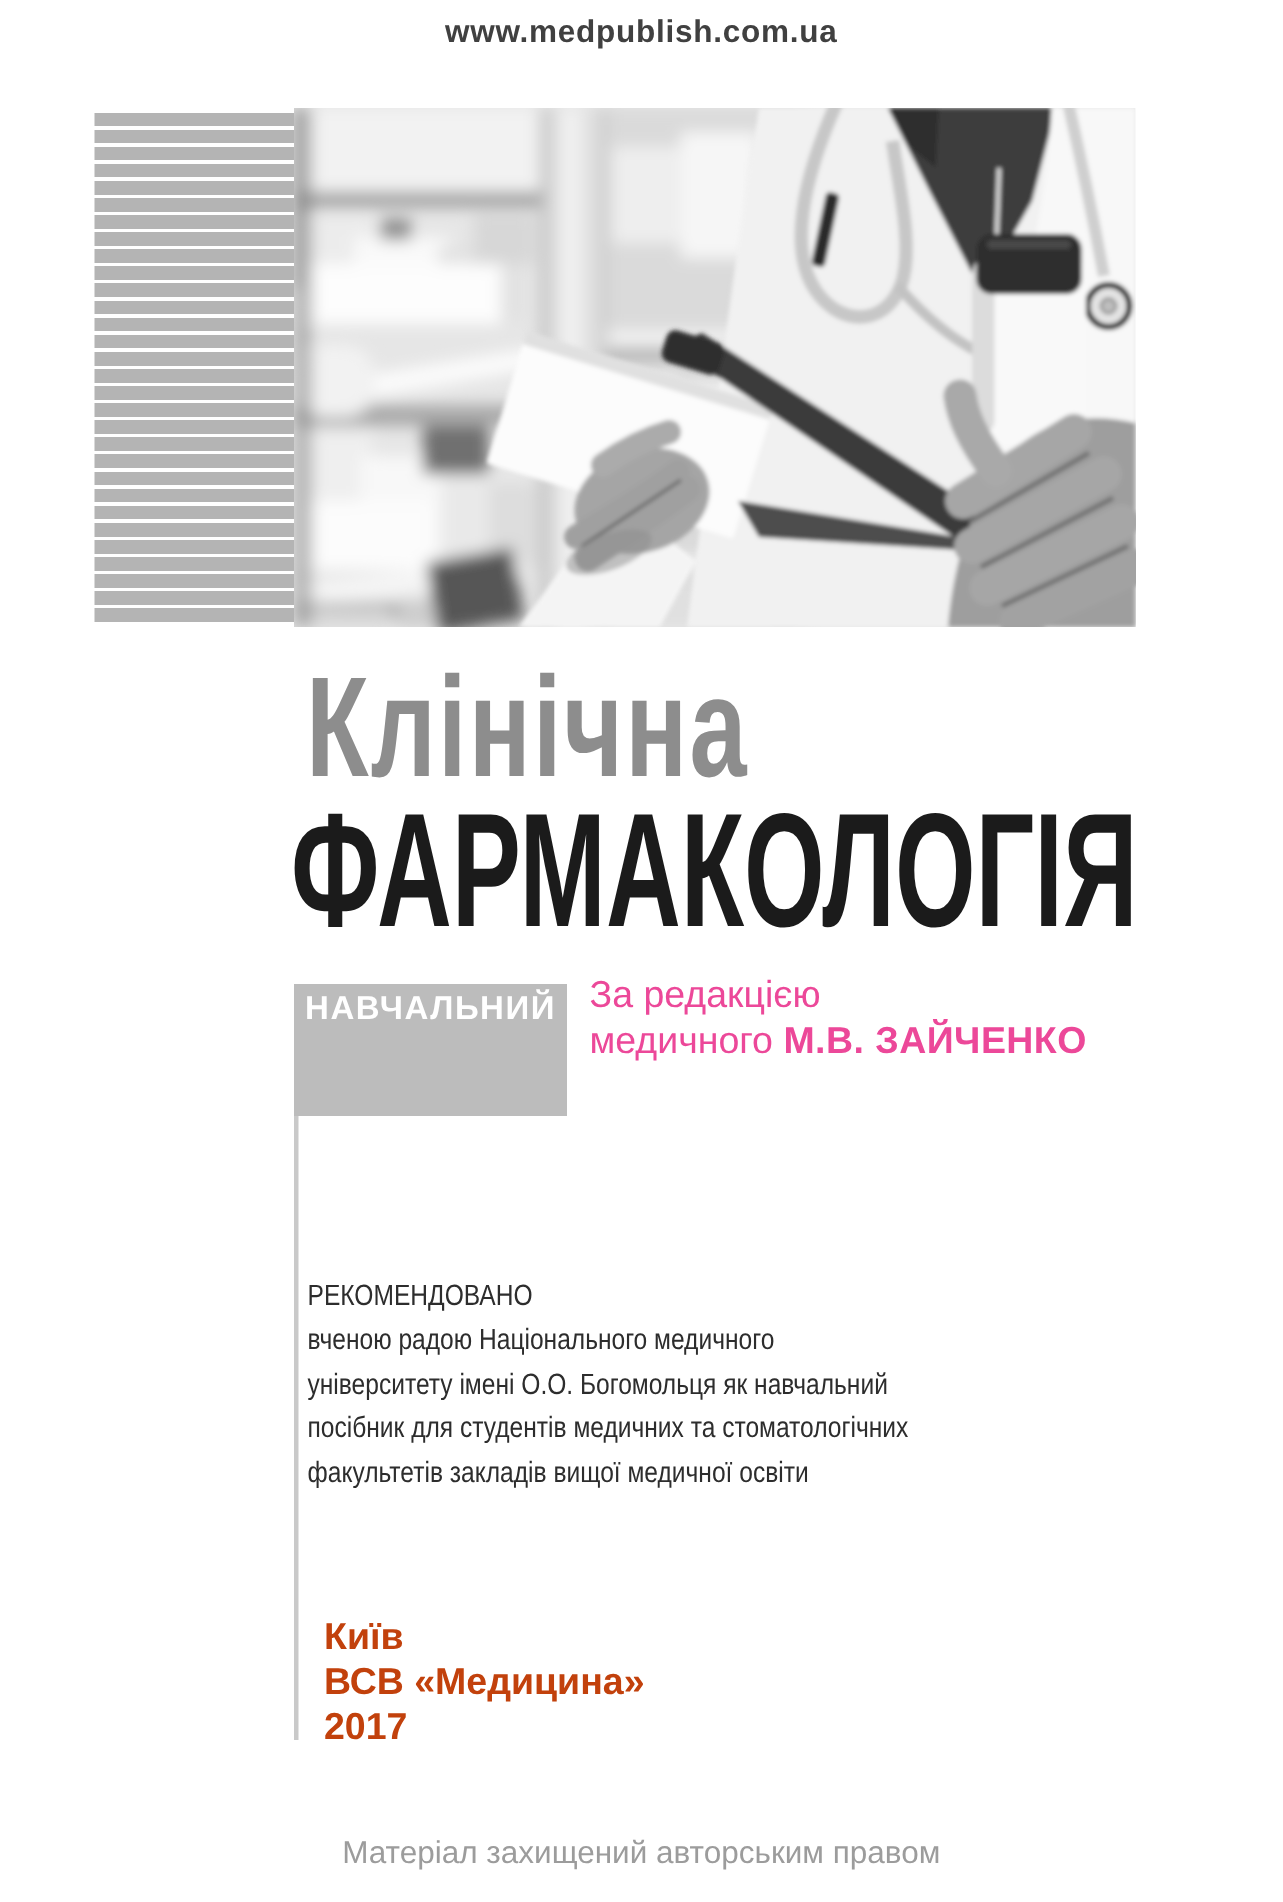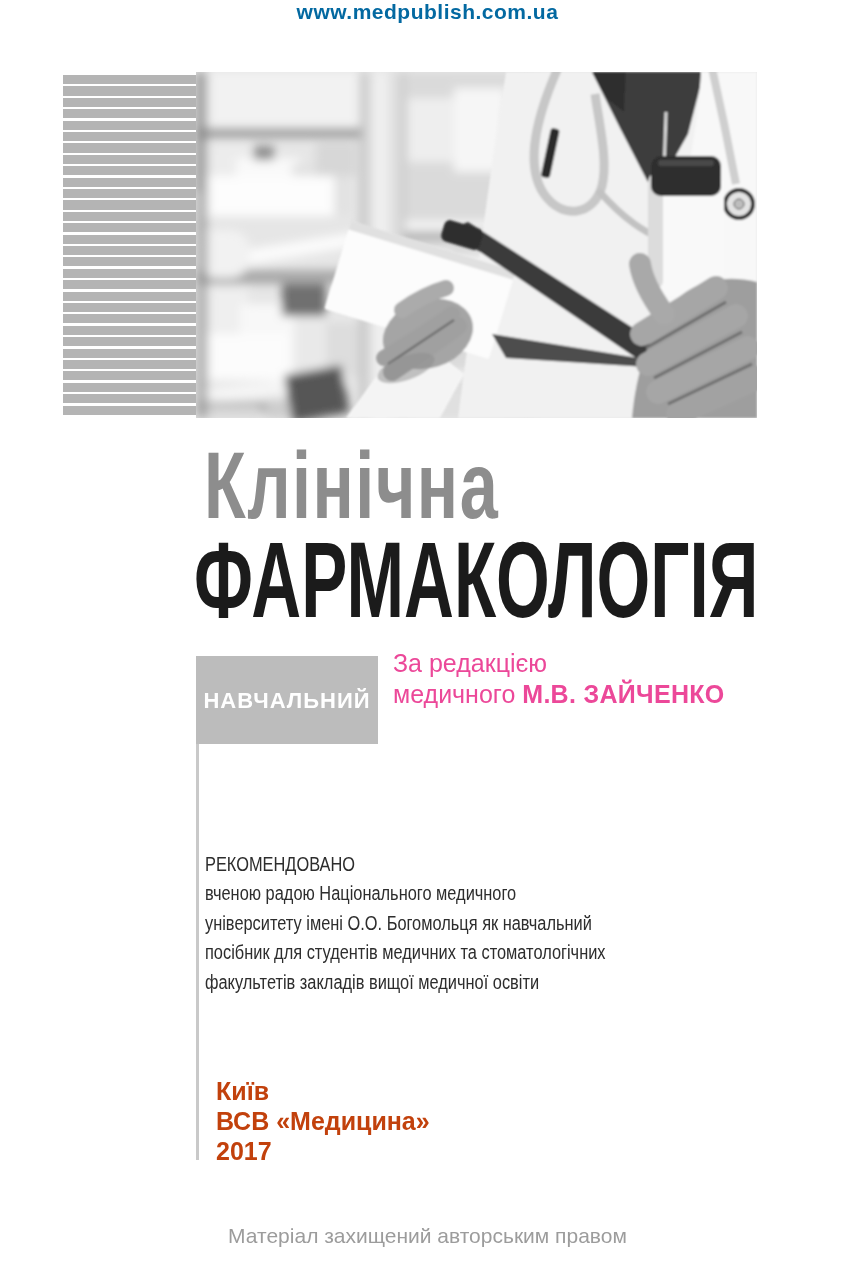--- a/index.html
+++ b/index.html
@@ -1,28 +1,28 @@
 <!DOCTYPE html>
 <html><head>
 <meta charset="utf-8">
 <style>
   html,body{margin:0;padding:0;background:#ffffff;}
   .page{position:relative;width:855px;height:1268px;background:#ffffff;overflow:hidden;
         font-family:"Liberation Sans",sans-serif;}
-  .url{position:absolute;left:0;top:0;width:855px;text-align:center;
-       font-size:21px;font-weight:bold;letter-spacing:.5px;color:#0369a1;}
+  .url{position:absolute;left:0;top:10px;width:855px;text-align:center;
+       font-size:21px;font-weight:bold;letter-spacing:.5px;color:#404040;}
   .stripes{position:absolute;left:63px;top:75px;width:133px;height:340px;
        background:repeating-linear-gradient(180deg,#b4b4b4 0px,#b4b4b4 9.1px,#ffffff 9.1px,#ffffff 11.4px);}
   .photo{position:absolute;left:196px;top:72px;width:561px;height:346px;display:block;}
   .title1{position:absolute;left:204px;top:438px;font-size:95px;line-height:95px;font-weight:bold;
        color:#8d8d8d;letter-spacing:2px;transform:scaleX(0.72);transform-origin:left top;white-space:nowrap;}
   .title2{position:absolute;left:194px;top:526px;font-size:108px;line-height:108px;font-weight:bold;
        color:#1b1b1b;transform:scaleX(0.64);transform-origin:left top;white-space:nowrap;}
   .badge{position:absolute;left:196px;top:656px;width:182px;height:88px;background:#bcbcbc;
-       display:flex;flex-direction:column;justify-content:center;text-align:center;}
+       display:flex;flex-direction:row;justify-content:center;text-align:center;}
   .badge div{font-size:22px;line-height:31px;font-weight:bold;color:#ffffff;letter-spacing:1px;}
   .editors{position:absolute;left:393px;top:648px;color:#ec4899;}
   .editors .ed-line{font-size:25px;line-height:31px;white-space:nowrap;}
   .editors .b{font-weight:bold;letter-spacing:.3px;}
   .rule{position:absolute;left:196px;top:744px;width:3px;height:416px;background:#c9c9c9;}
   .reco{position:absolute;left:205px;top:850px;color:#2d2d2d;transform:scaleX(0.84);
        transform-origin:left top;}
   .reco div{font-size:19.5px;line-height:29.4px;white-space:nowrap;}
   .imprint{position:absolute;left:196px;top:1076px;color:#c2410c;margin-left:20px;}
   .imprint div{font-size:25px;line-height:30px;font-weight:bold;white-space:nowrap;}

